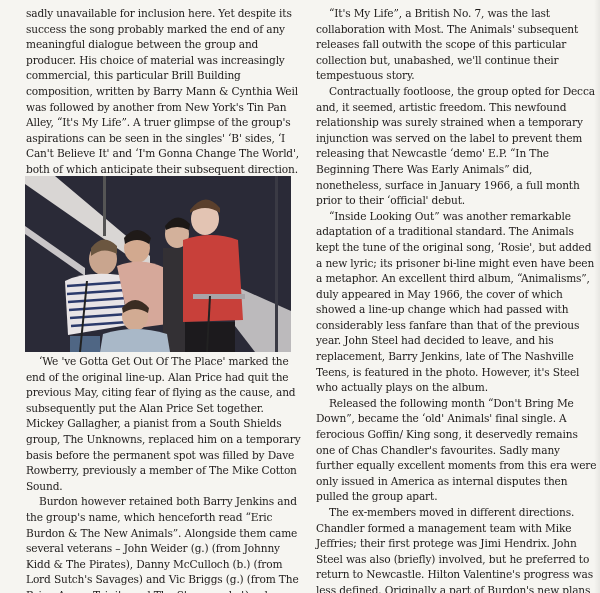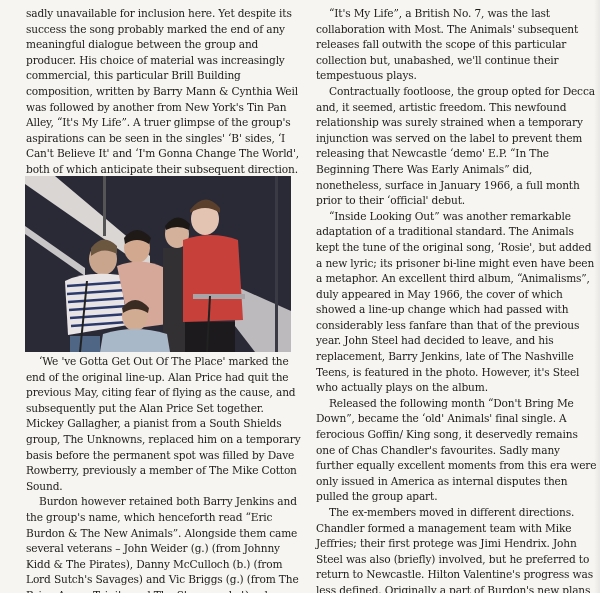--- a/index.html
+++ b/index.html
@@ -85,20 +85,20 @@
   </svg>
 </div>
 
 <div id="left-bottom" class="col">
   <p>‘We 've Gotta Get Out Of The Place' marked the end of the original line-up. Alan Price had quit the previous May, citing fear of flying as the cause, and subsequently put the Alan Price Set together. Mickey Gallagher, a pianist from a South Shields group, The Unknowns, replaced him on a temporary basis before the permanent spot was filled by Dave Rowberry, previously a member of The Mike Cotton Sound.</p>
   <p>Burdon however retained both Barry Jenkins and the group's name, which henceforth read “Eric Burdon &amp; The New Animals”. Alongside them came several veterans – John Weider (g.) (from Johnny Kidd &amp; The Pirates), Danny McCulloch (b.) (from Lord Sutch's Savages) and Vic Briggs (g.) (from The Brian Auger Trinity and The Steampacket), who replaced organist Tom Parker, formerly of The Mark Leeman Five.</p>
 
 </div>
 
 <div id="right" class="col">
-  <p>“It's My Life”, a British No. 7, was the last collaboration with Most. The Animals' subsequent releases fall outwith the scope of this particular collection but, unabashed, we'll continue their tempestuous plays.</p>
+  <p>“It's My Life”, a British No. 7, was the last collaboration with Most. The Animals' subsequent releases fall outwith the scope of this particular collection but, unabashed, we'll continue their tempestuous story.</p>
   <p>Contractually footloose, the group opted for Decca and, it seemed, artistic freedom. This newfound relationship was surely strained when a temporary injunction was served on the label to prevent them releasing that Newcastle ‘demo' E.P. “In The Beginning There Was Early Animals” did, nonetheless, surface in January 1966, a full month prior to their ‘official' debut.</p>
   <p>“Inside Looking Out” was another remarkable adaptation of a traditional standard. The Animals kept the tune of the original song, ‘Rosie', but added a new lyric; its prisoner bi-line might even have been a metaphor. An excellent third album, “Animalisms”, duly appeared in May 1966, the cover of which showed a line-up change which had passed with considerably less fanfare than that of the previous year. John Steel had decided to leave, and his replacement, Barry Jenkins, late of The Nashville Teens, is featured in the photo. However, it's Steel who actually plays on the album.</p>
   <p>Released the following month “Don't Bring Me Down”, became the ‘old' Animals' final single. A ferocious Goffin/ King song, it deservedly remains one of Chas Chandler's favourites. Sadly many further equally excellent moments from this era were only issued in America as internal disputes then pulled the group apart.</p>
   <p><span>The ex-members moved in different directions. Chandler formed a management team with Mike Jeffries; their first protege was Jimi Hendrix. John Steel was also (briefly) involved, but he preferred to return to Newcastle. Hilton Valentine's progress was less defined. Originally a part of Burdon's new plans, he was also associated with a mooted ‘supergroup' with ex-Yardbird Paul Samwell-Smith and various parts of The Mockingbirds. Both plans came to nothing and the guitarist's most active role was in guiding ex-Wild Cat Keith Sheild's short Decca career. Valentine then moved to the U.S., where he later cut a solo album, </span></p>
 </div>
 
 <div class="edge-shadow"></div>
 
 </body></html>

